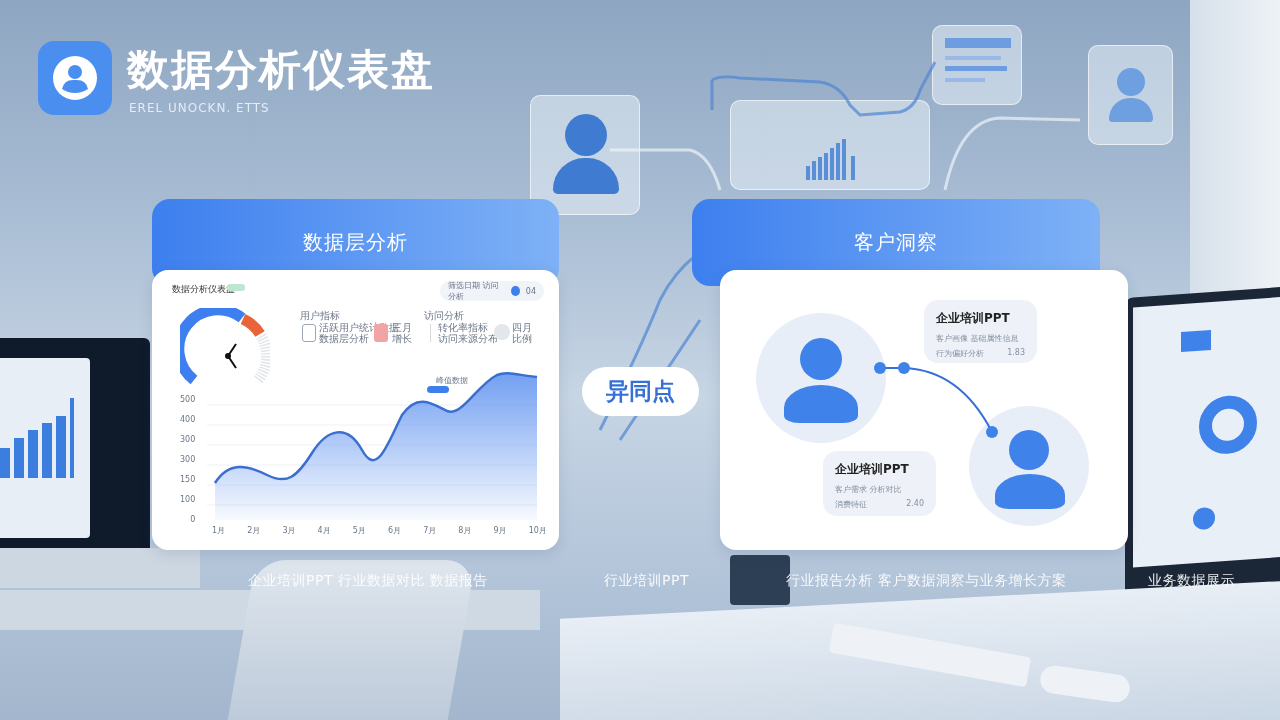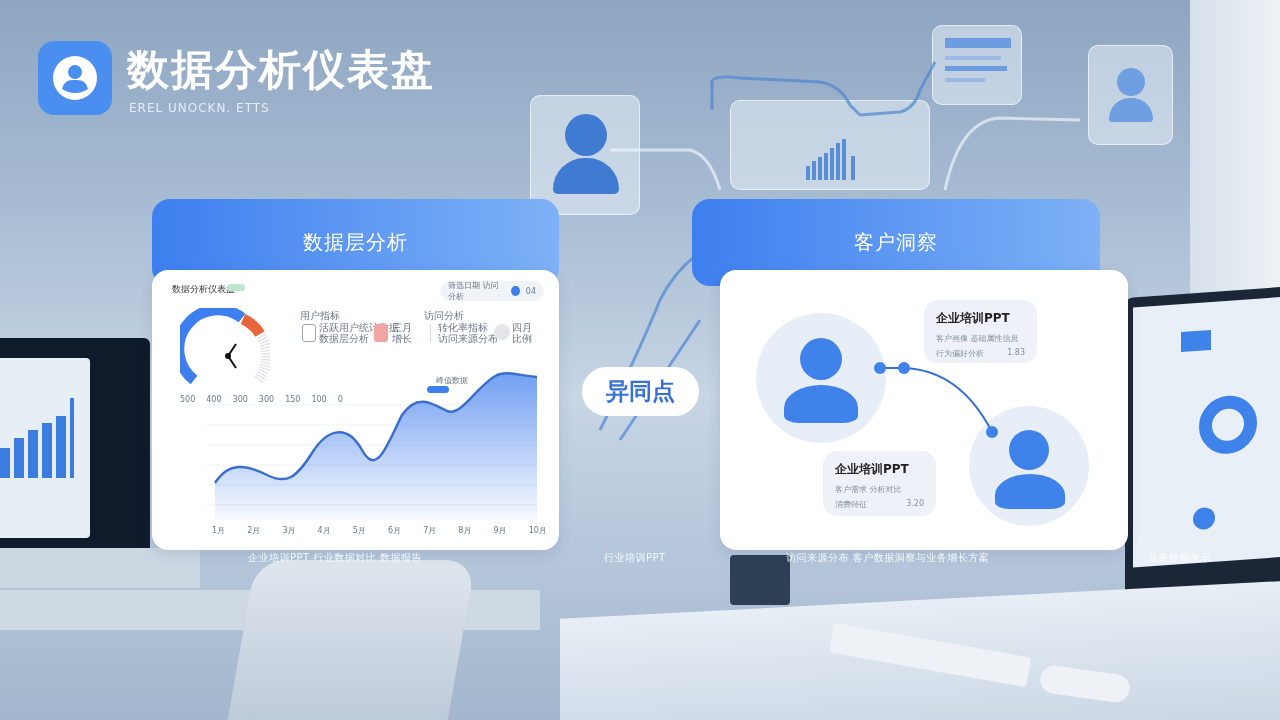--- a/index.html
+++ b/index.html
@@ -37,34 +37,34 @@
 
 
 .tiny{font-size:8px;color:#6a7687}
 .dash-title{position:absolute;left:20px;top:13px;font-size:9px;color:#333}
 .dash-tag{position:absolute;left:75px;top:14px;width:18px;height:7px;background:#bfe6cf;border-radius:3px}
 .filter-pill{position:absolute;left:288px;top:11px;width:104px;height:20px;background:#f0f3f7;border-radius:10px;display:flex;align-items:center;padding:0 8px;gap:6px}
 .filter-pill .dot{width:10px;height:10px;border-radius:50%;background:#3d7fef}
 .info-block{position:absolute;font-size:10px;color:#6a7687;line-height:11px}
 .icon-sq{position:absolute;width:14px;height:18px;border-radius:3px}
 .x-labels{position:absolute;left:60px;top:255px;width:335px;display:flex;justify-content:space-between}
-.y-labels{position:absolute;left:28px;top:125px;display:flex;flex-direction:row;gap:11px;text-align:right}
+.y-labels{position:absolute;left:28px;top:125px;display:flex;flex-direction:column;gap:11px;text-align:right}
 .hl-label{position:absolute;left:284px;top:105px}
 .hl-badge{position:absolute;left:275px;top:116px;width:22px;height:7px;background:#3d7fef;border-radius:4px}
 
 
 .circle{position:absolute;border-radius:50%;background:#e8eef7}
 .pp-head{position:absolute;border-radius:50%;background:#3f82ea}
 .pp-body{position:absolute;background:#3f82ea;border-radius:50% 50% 20% 20%/60% 60% 20% 20%}
 .info-card{position:absolute;background:#eef2f8;border-radius:14px;padding:10px 12px}
 .info-card .h{font-size:12px;color:#222;font-weight:bold}
 .info-card .l{font-size:8px;color:#8590a0;margin-top:6px}
 .info-card .row{display:flex;justify-content:space-between;font-size:8px;color:#8590a0;margin-top:4px}
 
-.caption{position:absolute;top:551px;font-size:10px;color:#fff;opacity:.9;letter-spacing:.5px}
+.caption{position:absolute;top:572px;font-size:14px;color:#fff;opacity:.9;letter-spacing:.5px}
 </style>
 </head>
 <body>
 
 <div class="bg">
   <div class="wall-right"></div>
   <div class="bg-card" style="left:530px;top:95px;width:110px;height:120px">
     <div class="bg-person-head" style="left:34px;top:18px;width:42px;height:42px"></div>
     <div class="bg-person-body" style="left:22px;top:62px;width:66px;height:36px"></div>
   </div>
@@ -252,21 +252,21 @@
     <div class="row">
         <span>行为偏好分析</span>
         <span>1.83</span>
       </div>
   </div>
   <div class="info-card" style="left:103px;top:181px;width:113px;height:65px">
     <div class="h">企业培训PPT</div>
     <div class="l">客户需求 分析对比</div>
     <div class="row">
         <span>消费特征</span>
-        <span>3.20</span>
+        <span>2.40</span>
       </div>
   </div>
 </div>
 
 <div class="caption" style="left:248px">企业培训PPT 行业数据对比 数据报告</div>
 <div class="caption" style="left:604px">行业培训PPT</div>
-<div class="caption" style="left:786px">访问来源分布 客户数据洞察与业务增长方案</div>
+<div class="caption" style="left:786px">行业报告分析 客户数据洞察与业务增长方案</div>
 <div class="caption" style="left:1148px">业务数据展示</div>
 
 </body></html>

